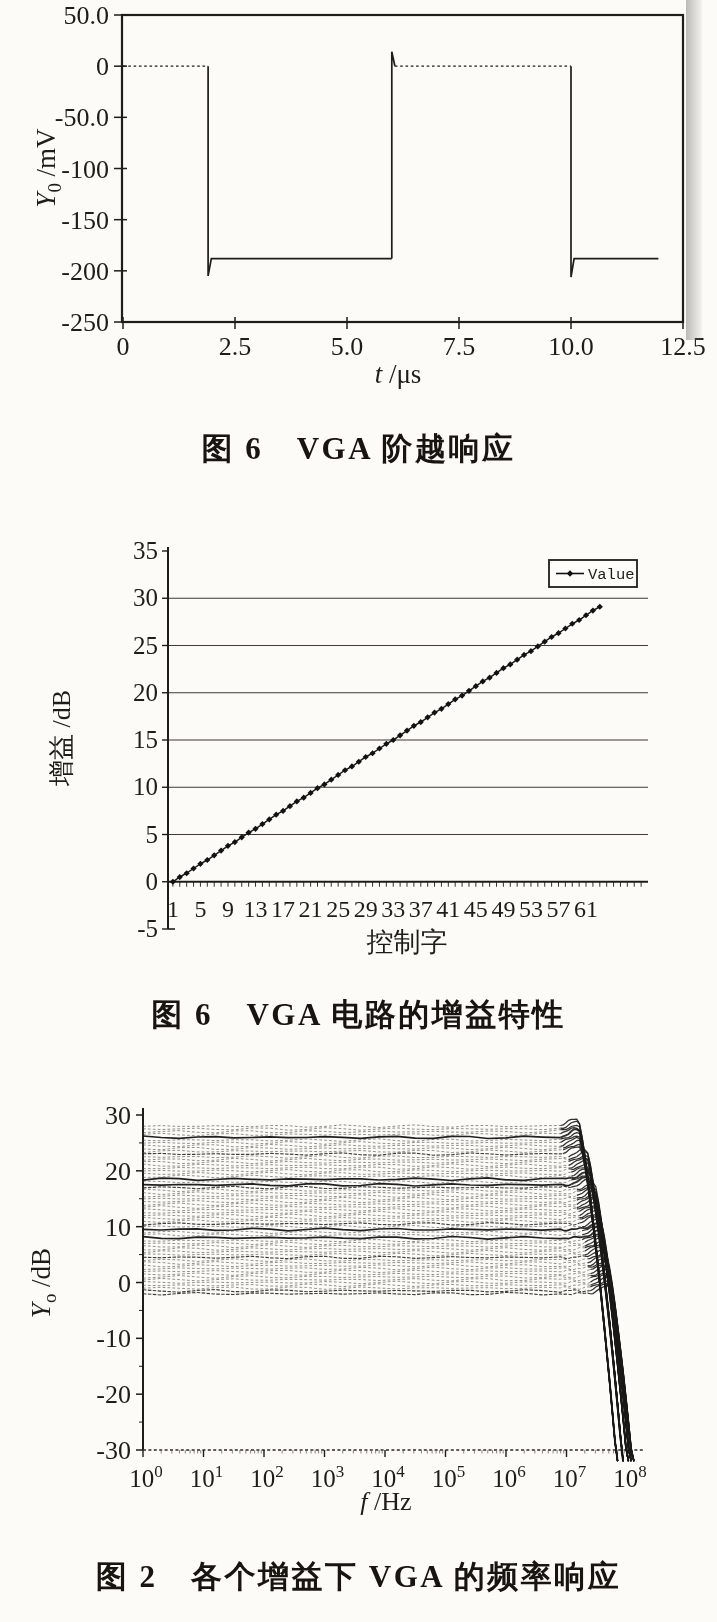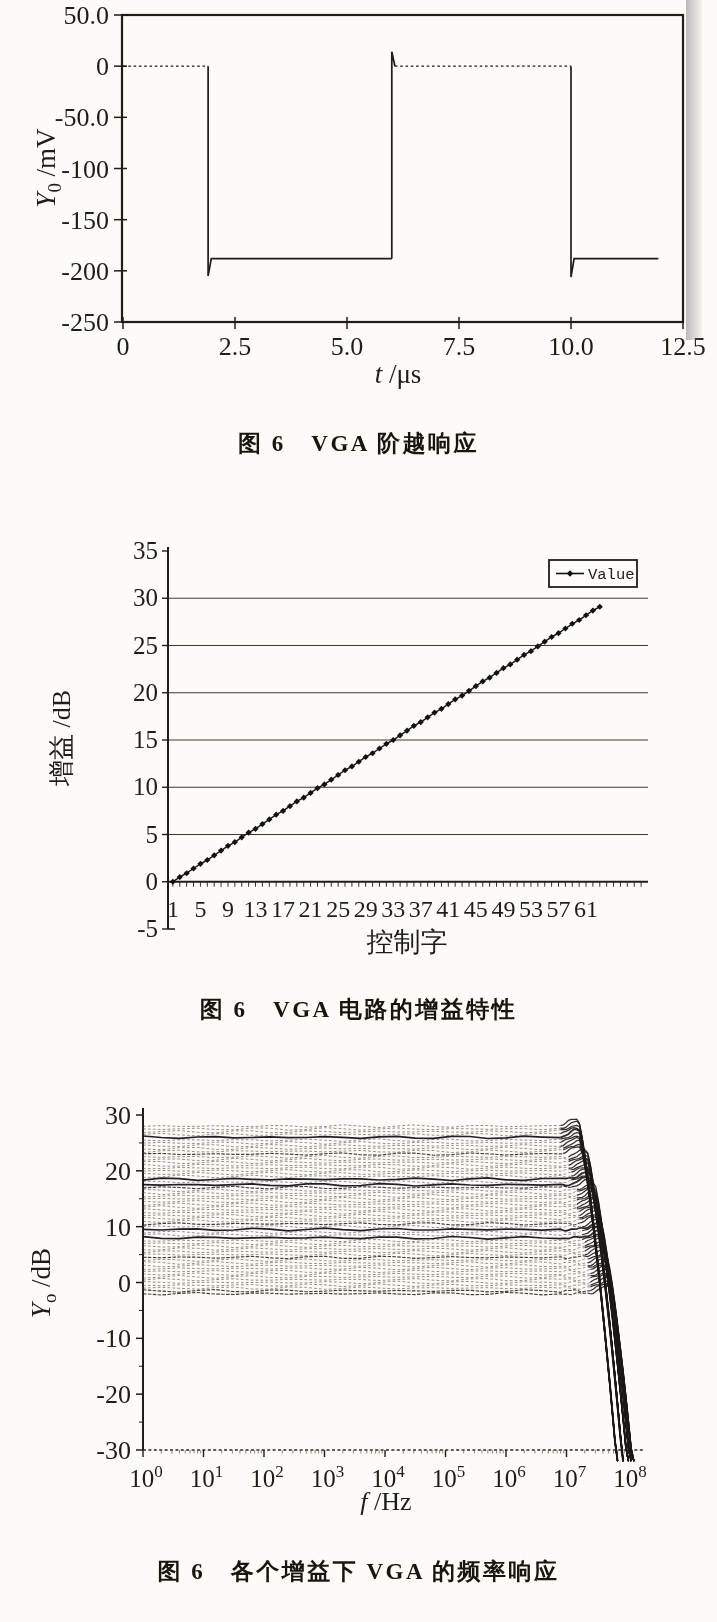--- a/index.html
+++ b/index.html
@@ -8,21 +8,21 @@
     background:#fcfbf7;
     font-family:"Liberation Serif", serif;
   }
   svg.chart{position:absolute;left:0;display:block;}
   #chart0{top:0;}
   #chart1{top:495px;}
   #chart2{top:1040px;}
   .caption{
     position:absolute;left:0;width:717px;text-align:center;
     font-family:"Liberation Serif", serif;font-weight:700;
-    font-size:23px;color:#181511;letter-spacing:2.5px;white-space:nowrap;
+    font-size:31px;color:#181511;letter-spacing:2.5px;white-space:nowrap;
   }
   #cap6{top:428px;}
   #cap7{top:994px;}
   #cap8{top:1556px;}
   .scan-shadow{
     position:absolute;left:686px;top:0;width:16px;height:340px;
     background:linear-gradient(90deg, rgba(125,122,118,0.50), rgba(170,168,163,0.10));
   }
 </style>
 </head>
@@ -494,15 +494,15 @@
       <path stroke="#1b1a18" stroke-width="1.25" opacity="0.9" d="M 560.4 93.7 L 563.2 92.2 L 565.9 91.4 L 568.6 90.1 L 571.3 88.2 L 574.1 87.6 L 576.8 88.4 L 579.5 90.1 L 582.2 101.6 L 585.0 118.2 L 587.7 137.6 L 590.4 158.7 L 593.1 181.3 L 595.8 205.0 L 598.6 229.8 L 601.3 255.7 L 604.0 282.7 L 606.7 310.6 L 609.5 339.6 L 612.2 369.4 L 614.9 400.1 L 617.6 421.2" fill="none"></path>
       <path stroke="#4a4742" stroke-width="0.75" opacity="0.8" stroke-dasharray="2.8,2.1" d="M 143.0 92.7 L 161.2 91.5 L 179.3 90.6 L 197.4 92.3 L 215.6 92.9 L 233.8 90.9 L 251.9 90.8 L 270.1 92.8 L 288.2 92.5 L 306.4 90.7 L 324.5 91.4 L 342.6 92.6 L 360.8 91.8 L 378.9 91.2 L 397.1 92.0 L 415.2 91.9 L 433.4 91.3 L 451.5 92.1 L 469.7 92.2 L 487.8 91.0 L 506.0 91.4 L 524.1 92.9 L 542.3 91.9 L 560.4 89.7" fill="none"></path>
       <path stroke="#1b1a18" stroke-width="1.25" opacity="0.9" d="M 560.4 89.7 L 563.2 89.5 L 565.9 89.6 L 568.6 88.2 L 571.3 86.5 L 574.1 85.8 L 576.8 85.4 L 579.5 86.7 L 582.2 99.2 L 585.0 116.7 L 587.7 136.5 L 590.4 157.8 L 593.1 180.4 L 595.8 204.2 L 598.6 229.1 L 601.3 255.1 L 604.0 282.1 L 606.7 310.2 L 609.5 339.2 L 612.2 369.1 L 614.9 399.9 L 617.6 421.2" fill="none"></path>
       <path stroke="#4a4742" stroke-width="0.75" opacity="0.8" stroke-dasharray="2.8,2.1" d="M 143.0 88.8 L 161.2 89.5 L 179.3 88.8 L 197.4 88.2 L 215.6 89.5 L 233.8 89.8 L 251.9 88.0 L 270.1 88.2 L 288.2 90.2 L 306.4 89.5 L 324.5 87.7 L 342.6 88.7 L 360.8 90.2 L 378.9 89.0 L 397.1 87.9 L 415.2 89.2 L 433.4 89.6 L 451.5 88.6 L 469.7 88.8 L 487.8 89.3 L 506.0 88.7 L 524.1 88.7 L 542.3 89.7 L 560.4 88.2" fill="none"></path>
       <path stroke="#1b1a18" stroke-width="1.25" opacity="0.9" d="M 560.4 88.2 L 563.2 88.4 L 565.9 87.4 L 568.6 84.9 L 571.3 82.7 L 574.1 81.8 L 576.8 81.1 L 579.5 84.1 L 582.2 98.1 L 585.0 115.9 L 587.7 135.6 L 590.4 156.9 L 593.1 179.6 L 595.8 203.5 L 598.6 228.5 L 601.3 254.5 L 604.0 281.7 L 606.7 309.8 L 609.5 338.9 L 612.2 368.9 L 614.9 399.8 L 617.6 421.2" fill="none"></path>
       <path stroke="#4a4742" stroke-width="0.75" opacity="0.8" stroke-dasharray="2.8,2.1" d="M 143.0 86.3 L 161.2 85.6 L 179.3 86.4 L 197.4 86.3 L 215.6 85.7 L 233.8 86.4 L 251.9 86.7 L 270.1 85.5 L 288.2 85.7 L 306.4 87.2 L 324.5 86.5 L 342.6 84.8 L 360.8 86.1 L 378.9 87.6 L 397.1 86.0 L 415.2 84.9 L 433.4 86.6 L 451.5 87.2 L 469.7 85.6 L 487.8 85.5 L 506.0 86.7 L 524.1 86.3 L 542.3 85.7 L 560.4 85.5" fill="none"></path>
       <path stroke="#1b1a18" stroke-width="1.25" opacity="0.9" d="M 560.4 85.5 L 563.2 84.9 L 565.9 82.8 L 568.6 80.4 L 571.3 79.4 L 574.1 79.4 L 576.8 79.2 L 579.5 83.4 L 582.2 97.4 L 585.0 114.8 L 587.7 134.4 L 590.4 155.9 L 593.1 178.8 L 595.8 202.8 L 598.6 227.8 L 601.3 254.0 L 604.0 281.2 L 606.7 309.4 L 609.5 338.6 L 612.2 368.7 L 614.9 399.6 L 617.6 421.2" fill="none"></path>
     </g>
   </svg>
 
-<div id="cap8" class="caption">图 6　各个增益下 VGA 的频率响应</div>
+<div id="cap8" class="caption">图 2　各个增益下 VGA 的频率响应</div>
 
 <div class="scan-shadow"></div>
 
 </body></html>

